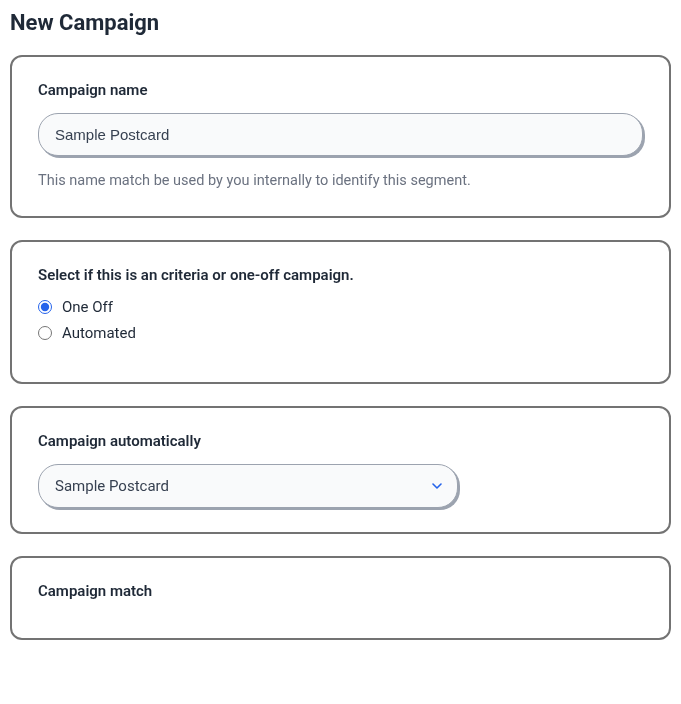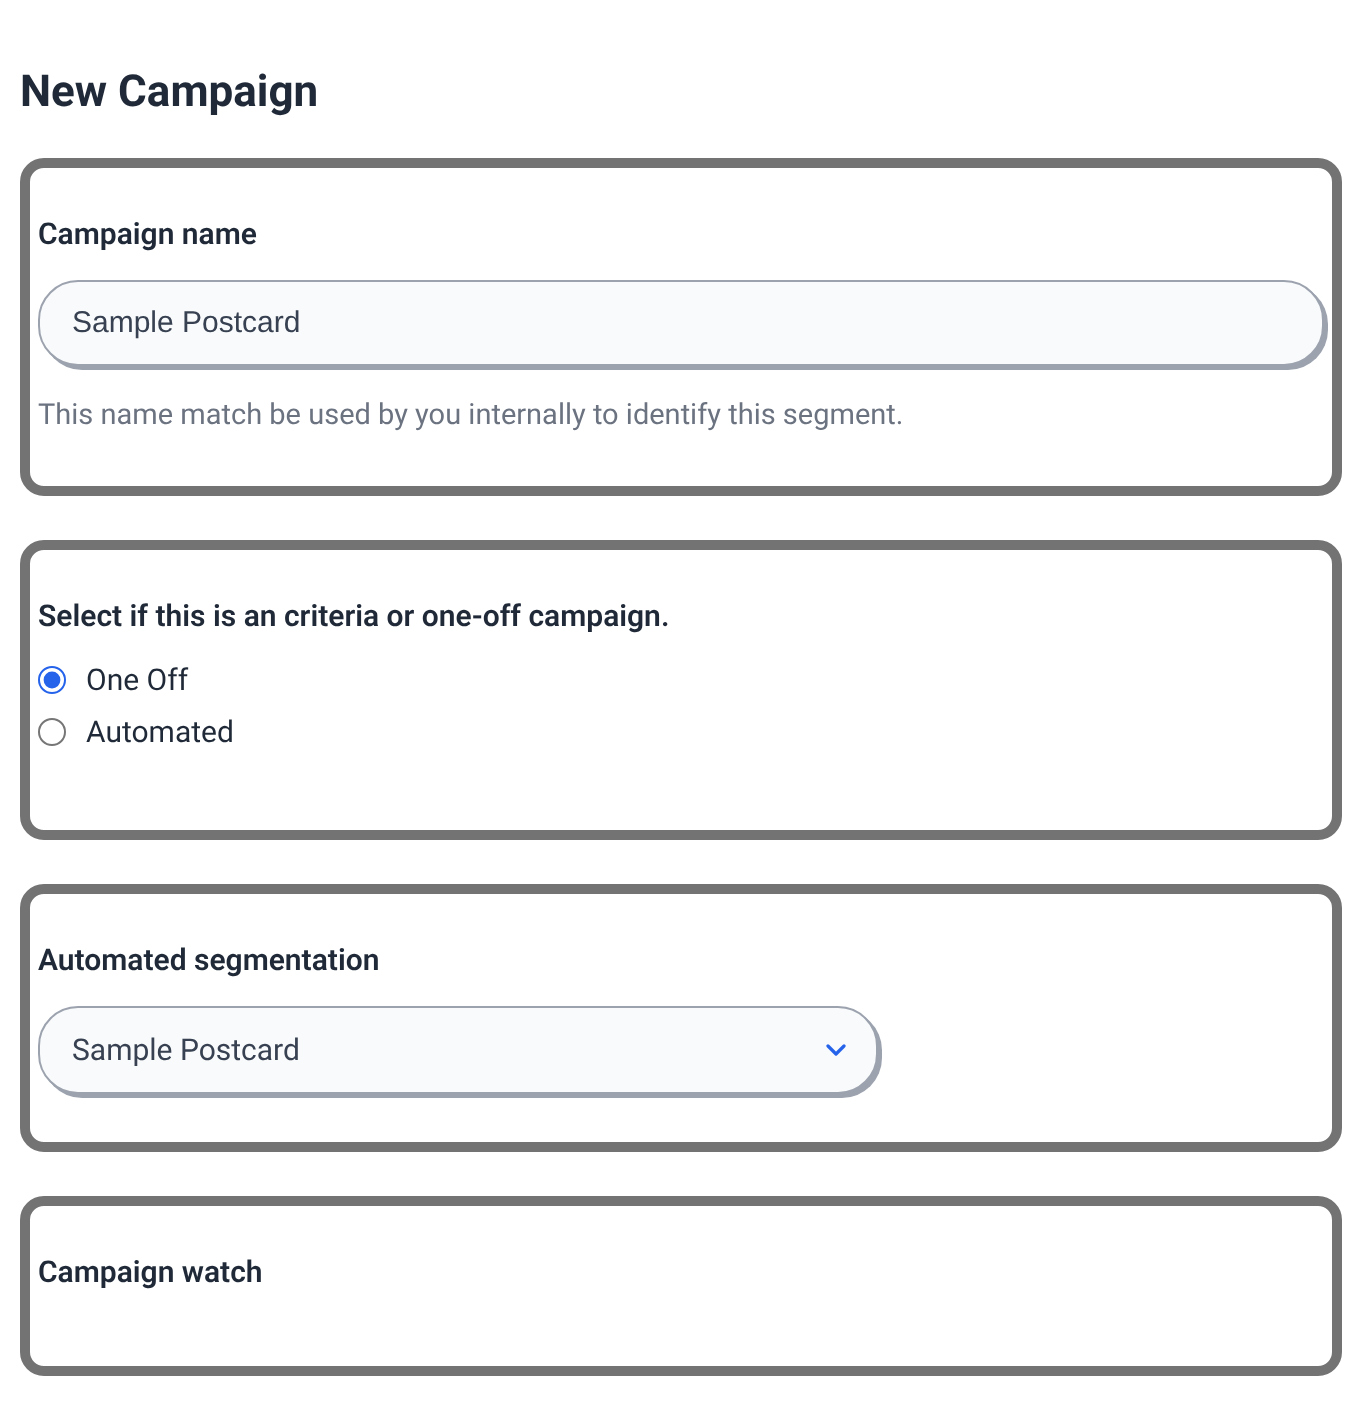--- a/index.html
+++ b/index.html
@@ -11,26 +11,25 @@
       font-family: -apple-system, BlinkMacSystemFont, "Segoe UI", Roboto, Helvetica, Arial, sans-serif;
       padding: 10px;
       width: 681px;
       color: #1f2937;
     }
     h1 {
       font-size: 22px;
       font-weight: 700;
       color: #1f2937;
       margin-bottom: 20px;
-      margin-top: 24px;
     }
     .card {
-      border: 5px solid #737373;
+      border: 2px solid #737373;
       border-radius: 12px;
-      padding: 24px 4px;
+      padding: 24px 26px;
       margin-bottom: 22px;
     }
     .label {
       font-size: 15px;
       font-weight: 600;
       color: #1f2937;
       margin-bottom: 14px;
       display: block;
     }
     .text-input {
@@ -137,27 +136,27 @@
     <div class="radio-item">
       <input type="radio" id="r-automated" name="ctype" style="">
       <label for="r-automated">Automated</label>
     </div>
   </div>
   <div class="info-block">
   </div>
 </div>
 
 <div class="card">
-  <div class="label">Automated segmentation</div>
+  <div class="label">Campaign automatically</div>
   <div class="select-wrap select-wide">
     <div class="select-field select-wide">Sample Postcard</div>
     <span class="caret">
       <svg viewBox="0 0 10 6" fill="none">
           <path d="M1 1L5 5L9 1" stroke="#2563eb" stroke-width="1.6" stroke-linecap="round" stroke-linejoin="round"></path>
         </svg>
     </span>
   </div>
 </div>
 
 <div class="card" style="margin-bottom:0;">
-  <div class="label">Campaign watch</div>
+  <div class="label">Campaign match</div>
 
 </div>
 
 </body></html>

